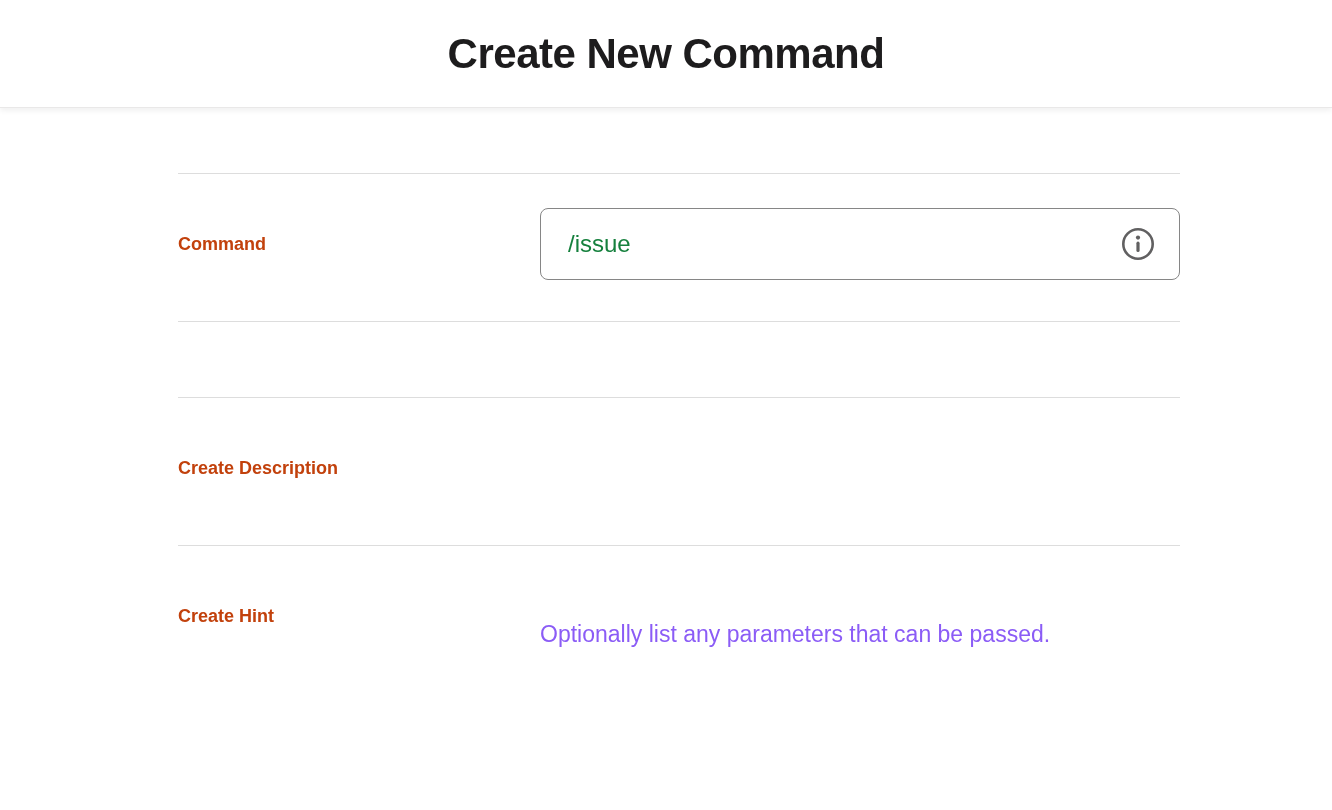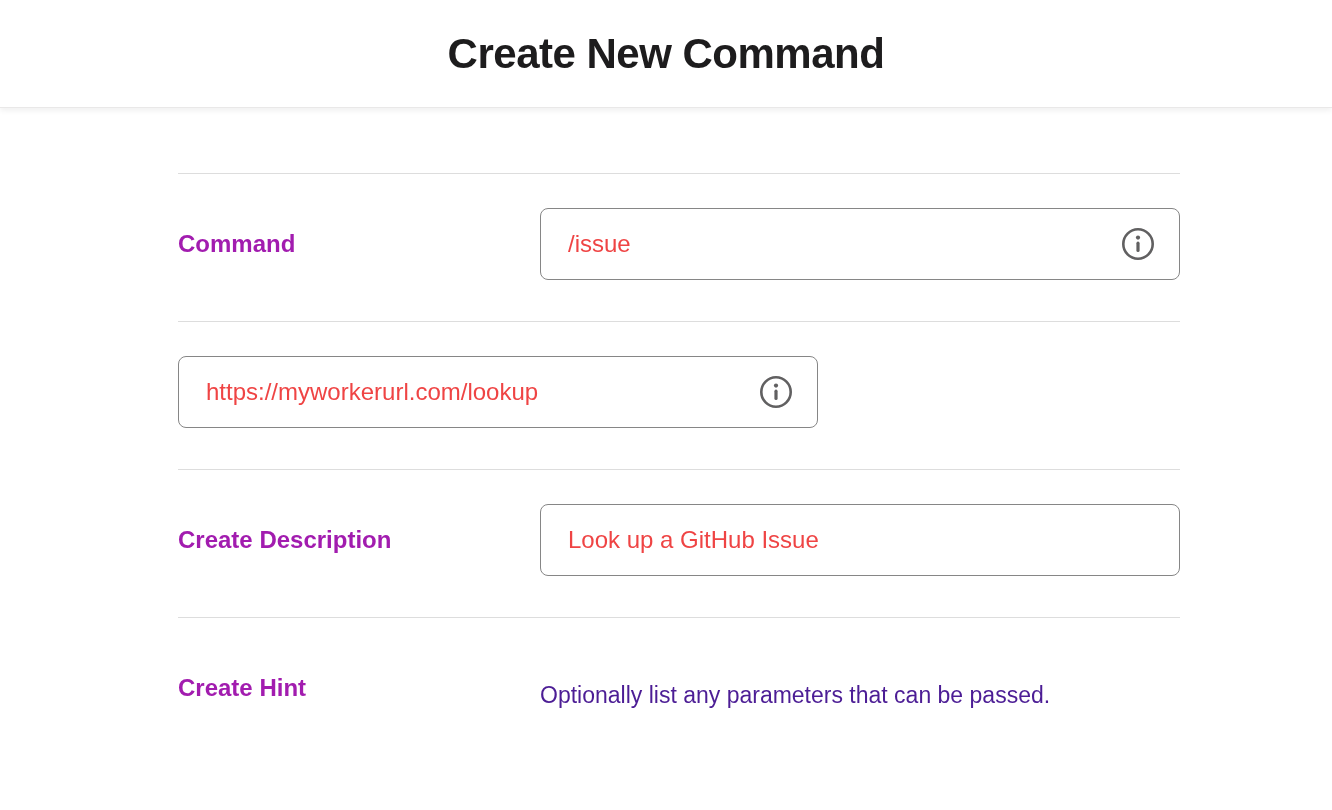--- a/index.html
+++ b/index.html
@@ -39,60 +39,60 @@
     display: flex;
     align-items: flex-start;
   }
   .label-cell {
     width: 362px;
     height: 72px;
     display: flex;
     align-items: center;
   }
   .field-label {
-    font-size: 24px;
+    font-size: 18px;
     font-weight: 700;
-    color: #a21caf;
+    color: #c2410c;
   }
   .field-cell { flex: 1; }
   .input-wrap {
     position: relative;
     width: 640px;
   }
   .text-input {
     width: 100%;
     height: 72px;
     border: 1px solid #868686;
     border-radius: 8px;
     background: #ffffff;
     font-family: "Liberation Sans", sans-serif;
     font-size: 24px;
-    color: #ef4444;
+    color: #15803d;
     padding: 0 72px 0 27px;
     outline: none;
   }
   .info-btn {
     position: absolute;
     right: 25px;
     top: 50%;
     transform: translateY(-50%);
     width: 34px;
     height: 34px;
     background: none;
     border: none;
     padding: 0;
     cursor: pointer;
     display: flex;
     align-items: center;
     justify-content: center;
   }
   .helper-text {
-    margin-top: 30px;
+    margin-top: 41px;
     font-size: 23px;
-    color: #4c1d95;
+    color: #8b5cf6;
   }
 </style>
 </head>
 <body>
 
 <header class="page-header">
   <h1 class="page-title">Create New Command</h1>
 </header>
 
 <main class="form-area">
@@ -109,42 +109,25 @@
             <circle cx="17" cy="17" r="14.7" fill="none" stroke="#616061" stroke-width="2.6"></circle>
             <circle cx="17" cy="10.6" r="2.1" fill="#616061"></circle>
             <rect x="15.4" y="14.6" width="3.2" height="10.4" rx="1.6" fill="#616061"></rect>
           </svg>
         </button>
       </div>
     </div>
   </div>
 
   <div class="form-row">
-    <div class="field-cell">
-      <div class="input-wrap">
-        <input class="text-input" type="text" value="https://myworkerurl.com/lookup" style="">
-        <button class="info-btn" aria-label="info">
-          <svg width="34" height="34" viewBox="0 0 34 34">
-            <circle cx="17" cy="17" r="14.7" fill="none" stroke="#616061" stroke-width="2.6"></circle>
-            <circle cx="17" cy="10.6" r="2.1" fill="#616061"></circle>
-            <rect x="15.4" y="14.6" width="3.2" height="10.4" rx="1.6" fill="#616061"></rect>
-          </svg>
-        </button>
-      </div>
-    </div>
   </div>
 
   <div class="form-row">
     <div class="label-cell">
       <span class="field-label">Create Description</span>
-    </div>
-    <div class="field-cell">
-      <div class="input-wrap">
-        <input class="text-input" type="text" value="Look up a GitHub Issue" style="">
-      </div>
     </div>
   </div>
 
   <div class="form-row">
     <div class="label-cell">
       <span class="field-label">Create Hint</span>
     </div>
     <div class="field-cell">
       <p class="helper-text">Optionally list any parameters that can be passed.</p>
     </div>

